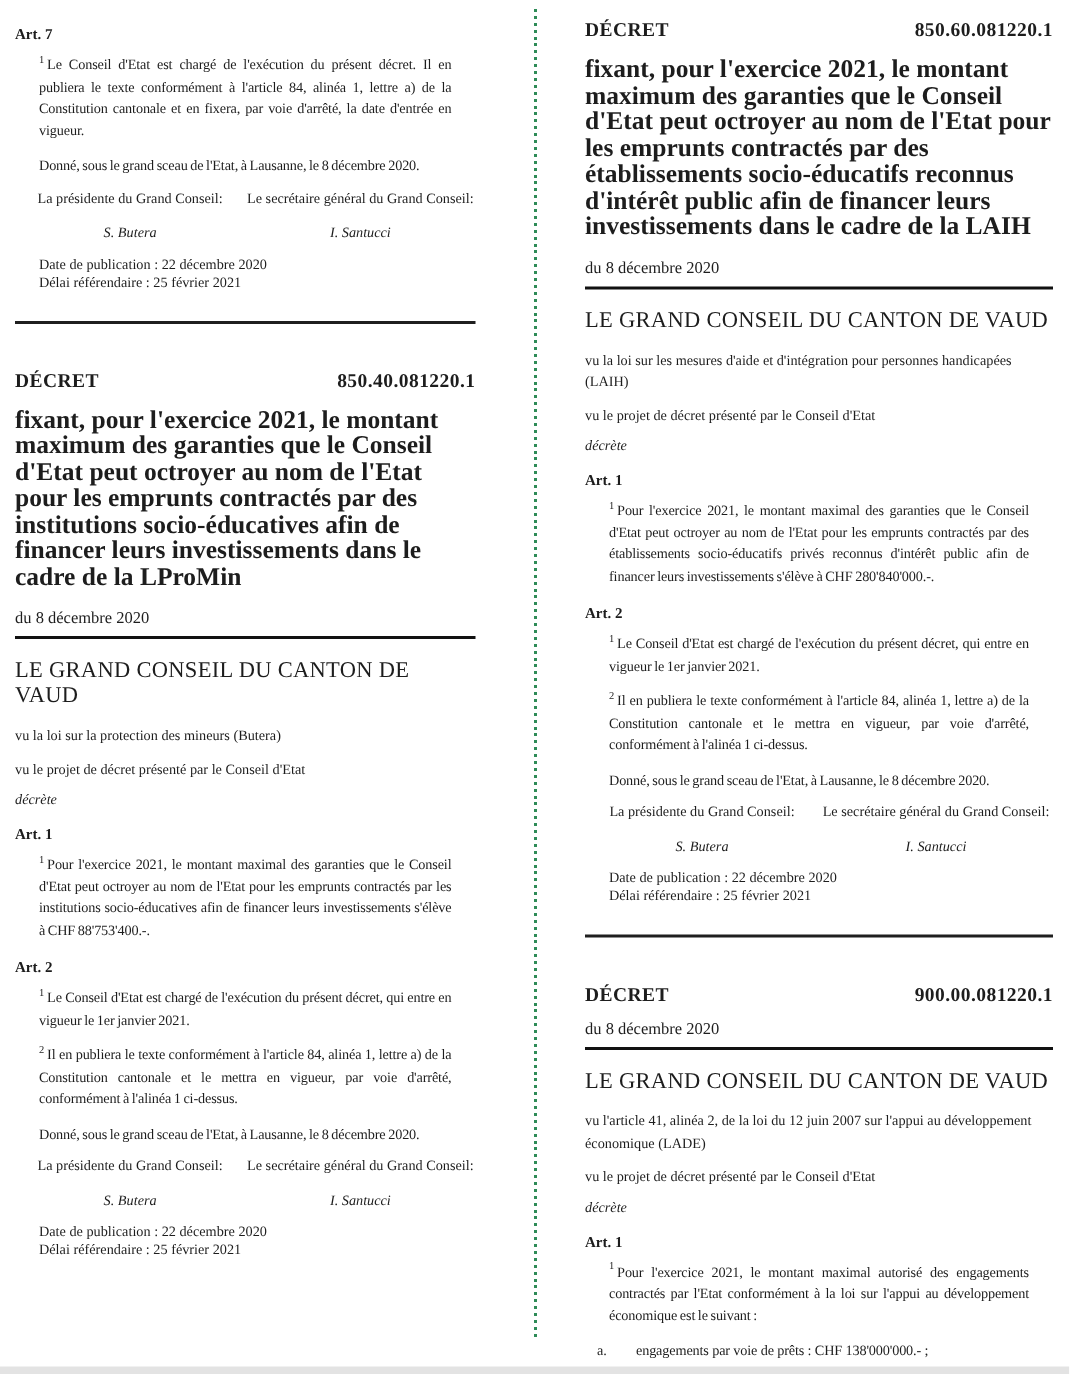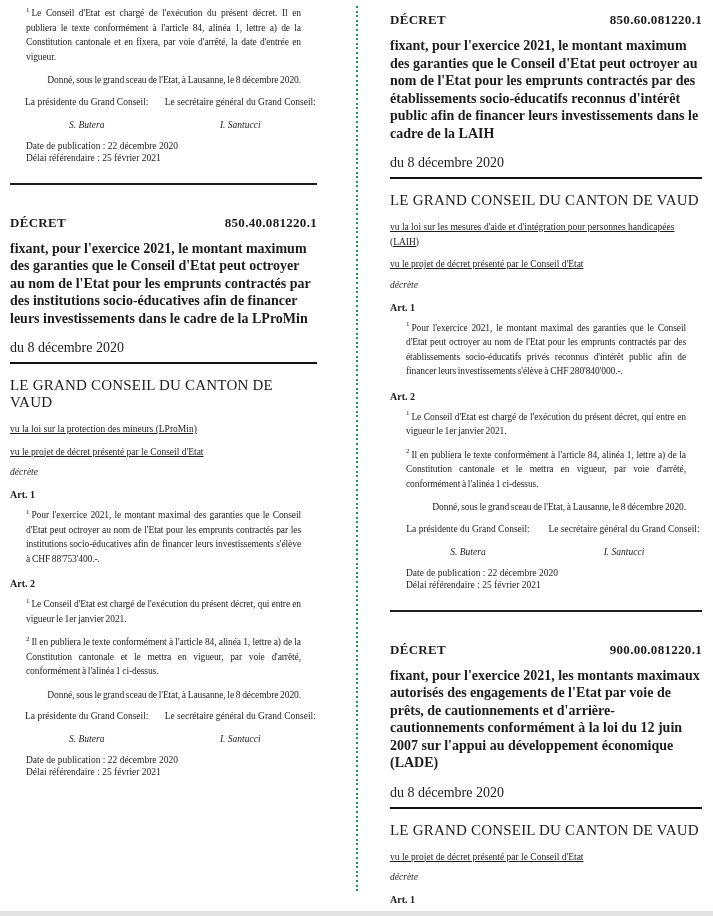--- a/index.html
+++ b/index.html
@@ -10,46 +10,47 @@
   .col{position:absolute;top:0;}
   .col-left{left:10px;width:307px;padding-top:6px;}
   .col-right{left:390px;width:312px;padding-top:12px;}
   .divider{
     position:absolute;left:356px;top:6px;height:886px;width:2px;
     background:repeating-linear-gradient(180deg,var(--divider,#2e8b57) 0 2px,transparent 2px 4.6px);
   }
   .bottom-shade{position:absolute;left:0;right:0;bottom:0;height:5px;background:#e3e3e3;}
   .art-h{font-weight:bold;font-size:10px;margin:12px 0 8px;}
   .body{font-size:9.5px;line-height:14.5px;text-align:justify;margin:0 16px 9px;letter-spacing:-0.1px;word-spacing:-0.5px;}
-  .plain{text-align:right;}
+  .plain{text-align:left;}
   sup.fn{font-size:7px;line-height:0;margin-right:2px;}
   .sigs{display:flex;margin:5px 0 11px;}
   .sig-col{flex:1;text-align:center;font-size:9.5px;}
   .sig-name{font-style:italic;margin-top:13px;}
   .pub{font-size:9.5px;margin:2px 16px;}
   .thin-rule{border:none;border-top:2px solid #1f1f1f;margin:20px 0 30px;}
   .decret-row{display:flex;justify-content:space-between;font-weight:bold;font-size:13px;margin:0 0 9px;letter-spacing:0.3px;text-align:right;}
-  .d-title{font-weight:bold;font-size:14px;line-height:17.5px;margin:0 0 13px;}
-  .du-date{font-size:14px;margin:0 0 6px;}
+  .d-title{font-weight:bold;font-size:17px;line-height:17.5px;margin:0 0 13px;}
+  .du-date{font-size:11px;margin:0 0 6px;}
   .thick-rule{border:none;border-top:2.5px solid #111;margin:0 0 13px;}
   .council{font-size:15px;margin:0 0 11px;letter-spacing:0.2px;}
-  .vu{font-size:9.5px;line-height:14.5px;margin:0 0 8px;text-decoration:underline;}
+  .vu{font-size:9.5px;line-height:14.5px;margin:0 0 8px;}
   .decrete{font-style:italic;font-size:9.5px;margin:1px 0 11px;}
   .li{display:flex;font-size:9.5px;line-height:14.5px;margin:0 0 10px;letter-spacing:-0.1px;}
   .li-m{width:34px;padding-left:8px;box-sizing:border-box;flex:none;}
   .li-t{flex:1;}
 </style>
 </head>
 <body>
 
 <div class="page">
 
   <div class="col col-left">
 
     <section>
+      <div class="art-h">Art. 7</div>
       <p class="body"><sup class="fn">1</sup><span>Le Conseil d'Etat est chargé de l'exécution du présent décret. Il en publiera le texte conformément à l'article 84, alinéa 1, lettre a) de la Constitution cantonale et en fixera, par voie d'arrêté, la date d'entrée en vigueur.</span></p>
       <p class="body plain">Donné, sous le grand sceau de l'Etat, à Lausanne, le 8 décembre 2020.</p>
       <div class="sigs">
         <div class="sig-col">
           <div class="sig-label">La présidente du Grand Conseil:</div>
           <div class="sig-name">S. Butera</div>
         </div>
         <div class="sig-col">
           <div class="sig-label">Le secrétaire général du Grand Conseil:</div>
           <div class="sig-name">I. Santucci</div>
@@ -63,21 +64,21 @@
 
     <section>
       <div class="decret-row">
         <span>DÉCRET</span>
         <span>850.40.081220.1</span>
       </div>
       <div class="d-title">fixant, pour l'exercice 2021, le montant maximum des garanties que le Conseil d'Etat peut octroyer au nom de l'Etat pour les emprunts contractés par des institutions socio-éducatives afin de financer leurs investissements dans le cadre de la LProMin</div>
       <div class="du-date">du 8 décembre 2020</div>
       <hr class="thick-rule">
       <div class="council">LE GRAND CONSEIL DU CANTON DE VAUD</div>
-      <p class="vu">vu la loi sur la protection des mineurs (LProMin)</p>
+      <p class="vu">vu la loi sur la protection des mineurs (Butera)</p>
       <p class="vu">vu le projet de décret présenté par le Conseil d'Etat</p>
       <p class="decrete">décrète</p>
       <div class="art-h">Art. 1</div>
       <p class="body"><sup class="fn">1</sup><span>Pour l'exercice 2021, le montant maximal des garanties que le Conseil d'Etat peut octroyer au nom de l'Etat pour les emprunts contractés par les institutions socio-éducatives afin de financer leurs investissements s'élève à CHF 88'753'400.-.</span></p>
       <div class="art-h">Art. 2</div>
       <p class="body"><sup class="fn">1</sup><span>Le Conseil d'Etat est chargé de l'exécution du présent décret, qui entre en vigueur le 1er janvier 2021.</span></p>
       <p class="body"><sup class="fn">2</sup><span>Il en publiera le texte conformément à l'article 84, alinéa 1, lettre a) de la Constitution cantonale et le mettra en vigueur, par voie d'arrêté, conformément à l'alinéa 1 ci-dessus.</span></p>
       <p class="body plain">Donné, sous le grand sceau de l'Etat, à Lausanne, le 8 décembre 2020.</p>
       <div class="sigs">
         <div class="sig-col">
@@ -130,27 +131,28 @@
       <p class="pub">Délai référendaire : 25 février 2021</p>
     </section>
 
     <hr class="thin-rule">
 
     <section>
       <div class="decret-row">
         <span>DÉCRET</span>
         <span>900.00.081220.1</span>
       </div>
-      <div class="d-title">fixant, pour l'exercice 2021, les montants maximaux autorisés des engagements de l'Etat par voie de prêts, de cautionnements et d'arrière-cautionnements conformément à la loi du 12 juin 2007 sur l'appui au développement économique (LADE)</div>
       <div class="du-date">du 8 décembre 2020</div>
       <hr class="thick-rule">
       <div class="council">LE GRAND CONSEIL DU CANTON DE VAUD</div>
+      <p class="vu">vu l'article 41, alinéa 2, de la loi du 12 juin 2007 sur l'appui au développement économique (LADE)</p>
       <p class="vu">vu le projet de décret présenté par le Conseil d'Etat</p>
       <p class="decrete">décrète</p>
       <div class="art-h">Art. 1</div>
+      <p class="body"><sup class="fn">1</sup><span>Pour l'exercice 2021, le montant maximal autorisé des engagements contractés par l'Etat conformément à la loi sur l'appui au développement économique est le suivant :</span></p>
       <div class="li">
         <span class="li-m">a.</span>
         <span class="li-t">engagements par voie de prêts : CHF 138'000'000.- ;</span>
       </div>
 
     </section>
   </div>
 
   <div class="bottom-shade"></div>
 </div>

